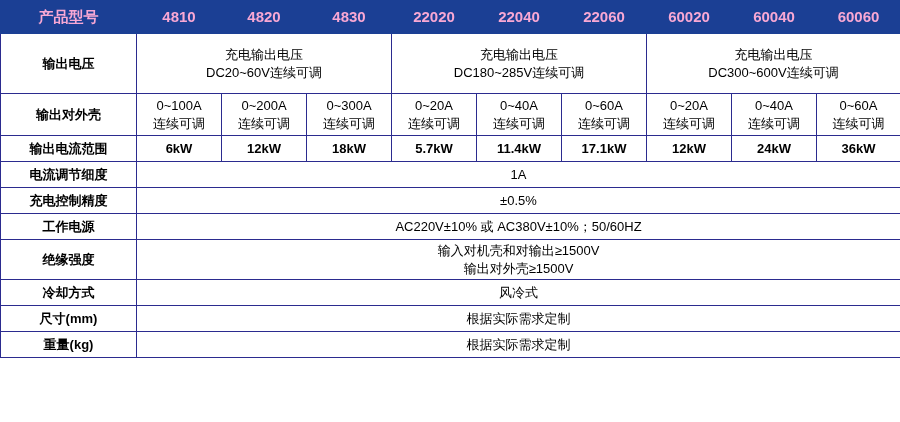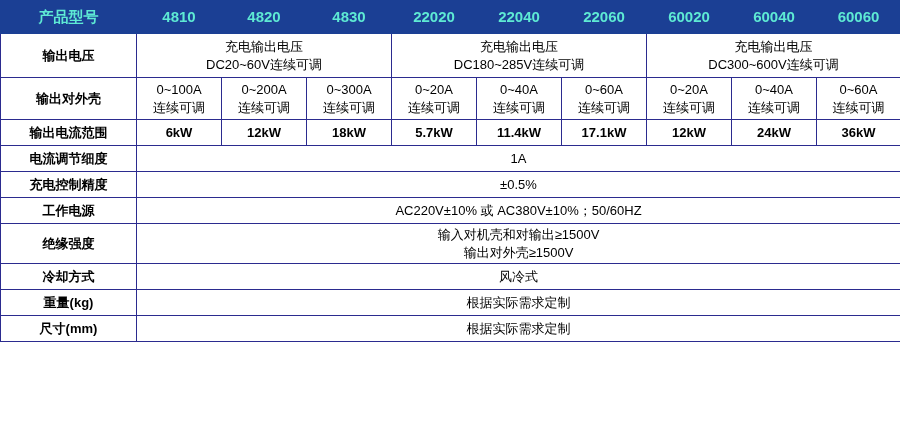--- a/index.html
+++ b/index.html
@@ -22,21 +22,21 @@
     border: 1px solid #2b2b8f;
     text-align: center;
     vertical-align: middle;
     font-size: 13px;
     line-height: 1.35;
     padding: 2px 2px;
   }
   
   tr.header-row th {
     background: #1b3f94;
-    color: #5eead4;
+    color: #f9a8d4;
     font-weight: bold;
     font-size: 15px;
     height: 26px;
     border: 1px solid #1b3f94;
     padding: 3px 2px;
   }
   tr.header-row th.model-label {
     font-size: 15px;
   }
   
@@ -48,21 +48,21 @@
   td.group {
     font-size: 13.5px;
   }
   td.cell {
     font-size: 13px;
   }
   td.bignum {
     font-weight: bold;
     font-size: 14px;
   }
-  .r-voltage { height: 44px; }
+  .r-voltage { height: 60px; }
   .r-current { height: 42px; }
   .r-power   { height: 26px; }
   .r-small   { height: 26px; }
   .r-insul   { height: 40px; }
   .two-line  { white-space: pre-line; }
 </style>
 </head>
 <body>
 
 <table class="spec">
@@ -160,23 +160,23 @@
     <td class="cell two-line" colspan="9">输入对机壳和对输出≥1500V
 输出对外壳≥1500V</td>
   </tr>
 
   <tr class="r-small">
     <td class="label">冷却方式</td>
     <td class="cell" colspan="9">风冷式</td>
   </tr>
 
   <tr class="r-small">
-    <td class="label">重量(kg)</td>
+    <td class="label">尺寸(mm)</td>
     <td class="cell" colspan="9">根据实际需求定制</td>
   </tr>
 
   <tr class="r-small">
-    <td class="label">尺寸(mm)</td>
+    <td class="label">重量(kg)</td>
     <td class="cell" colspan="9">根据实际需求定制</td>
   </tr>
 
 </tbody>
   </table>
 
 </body></html>

